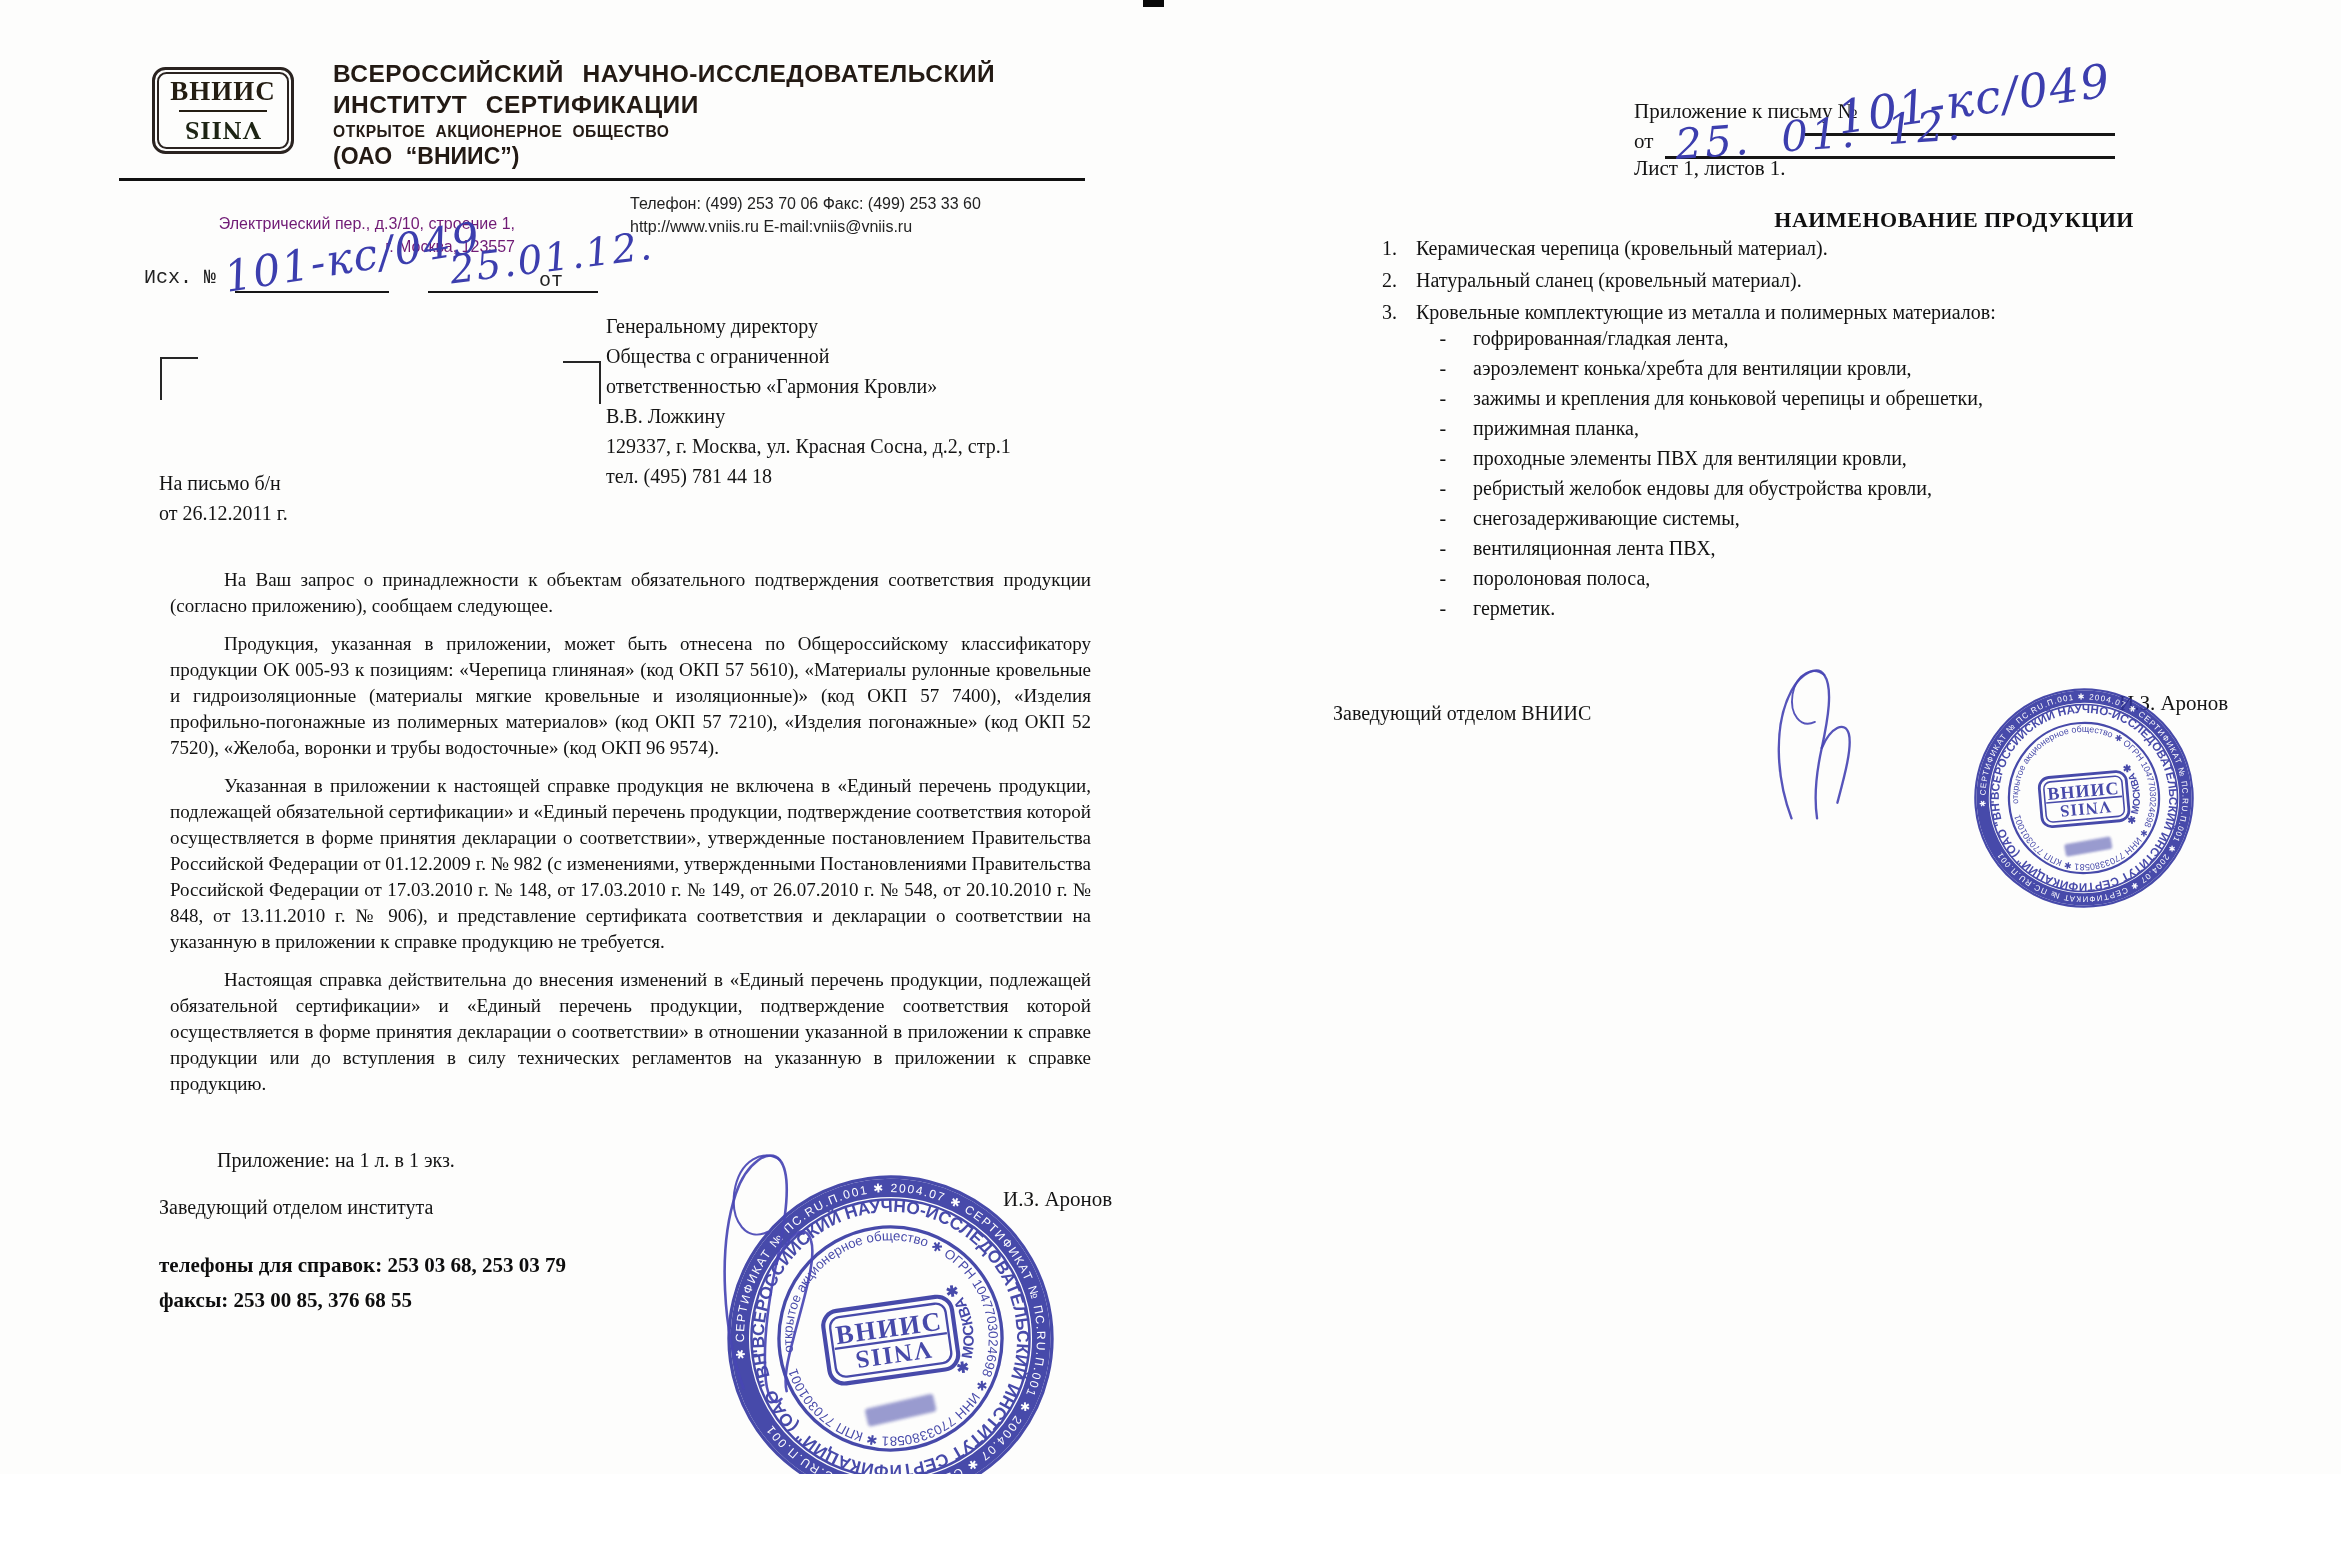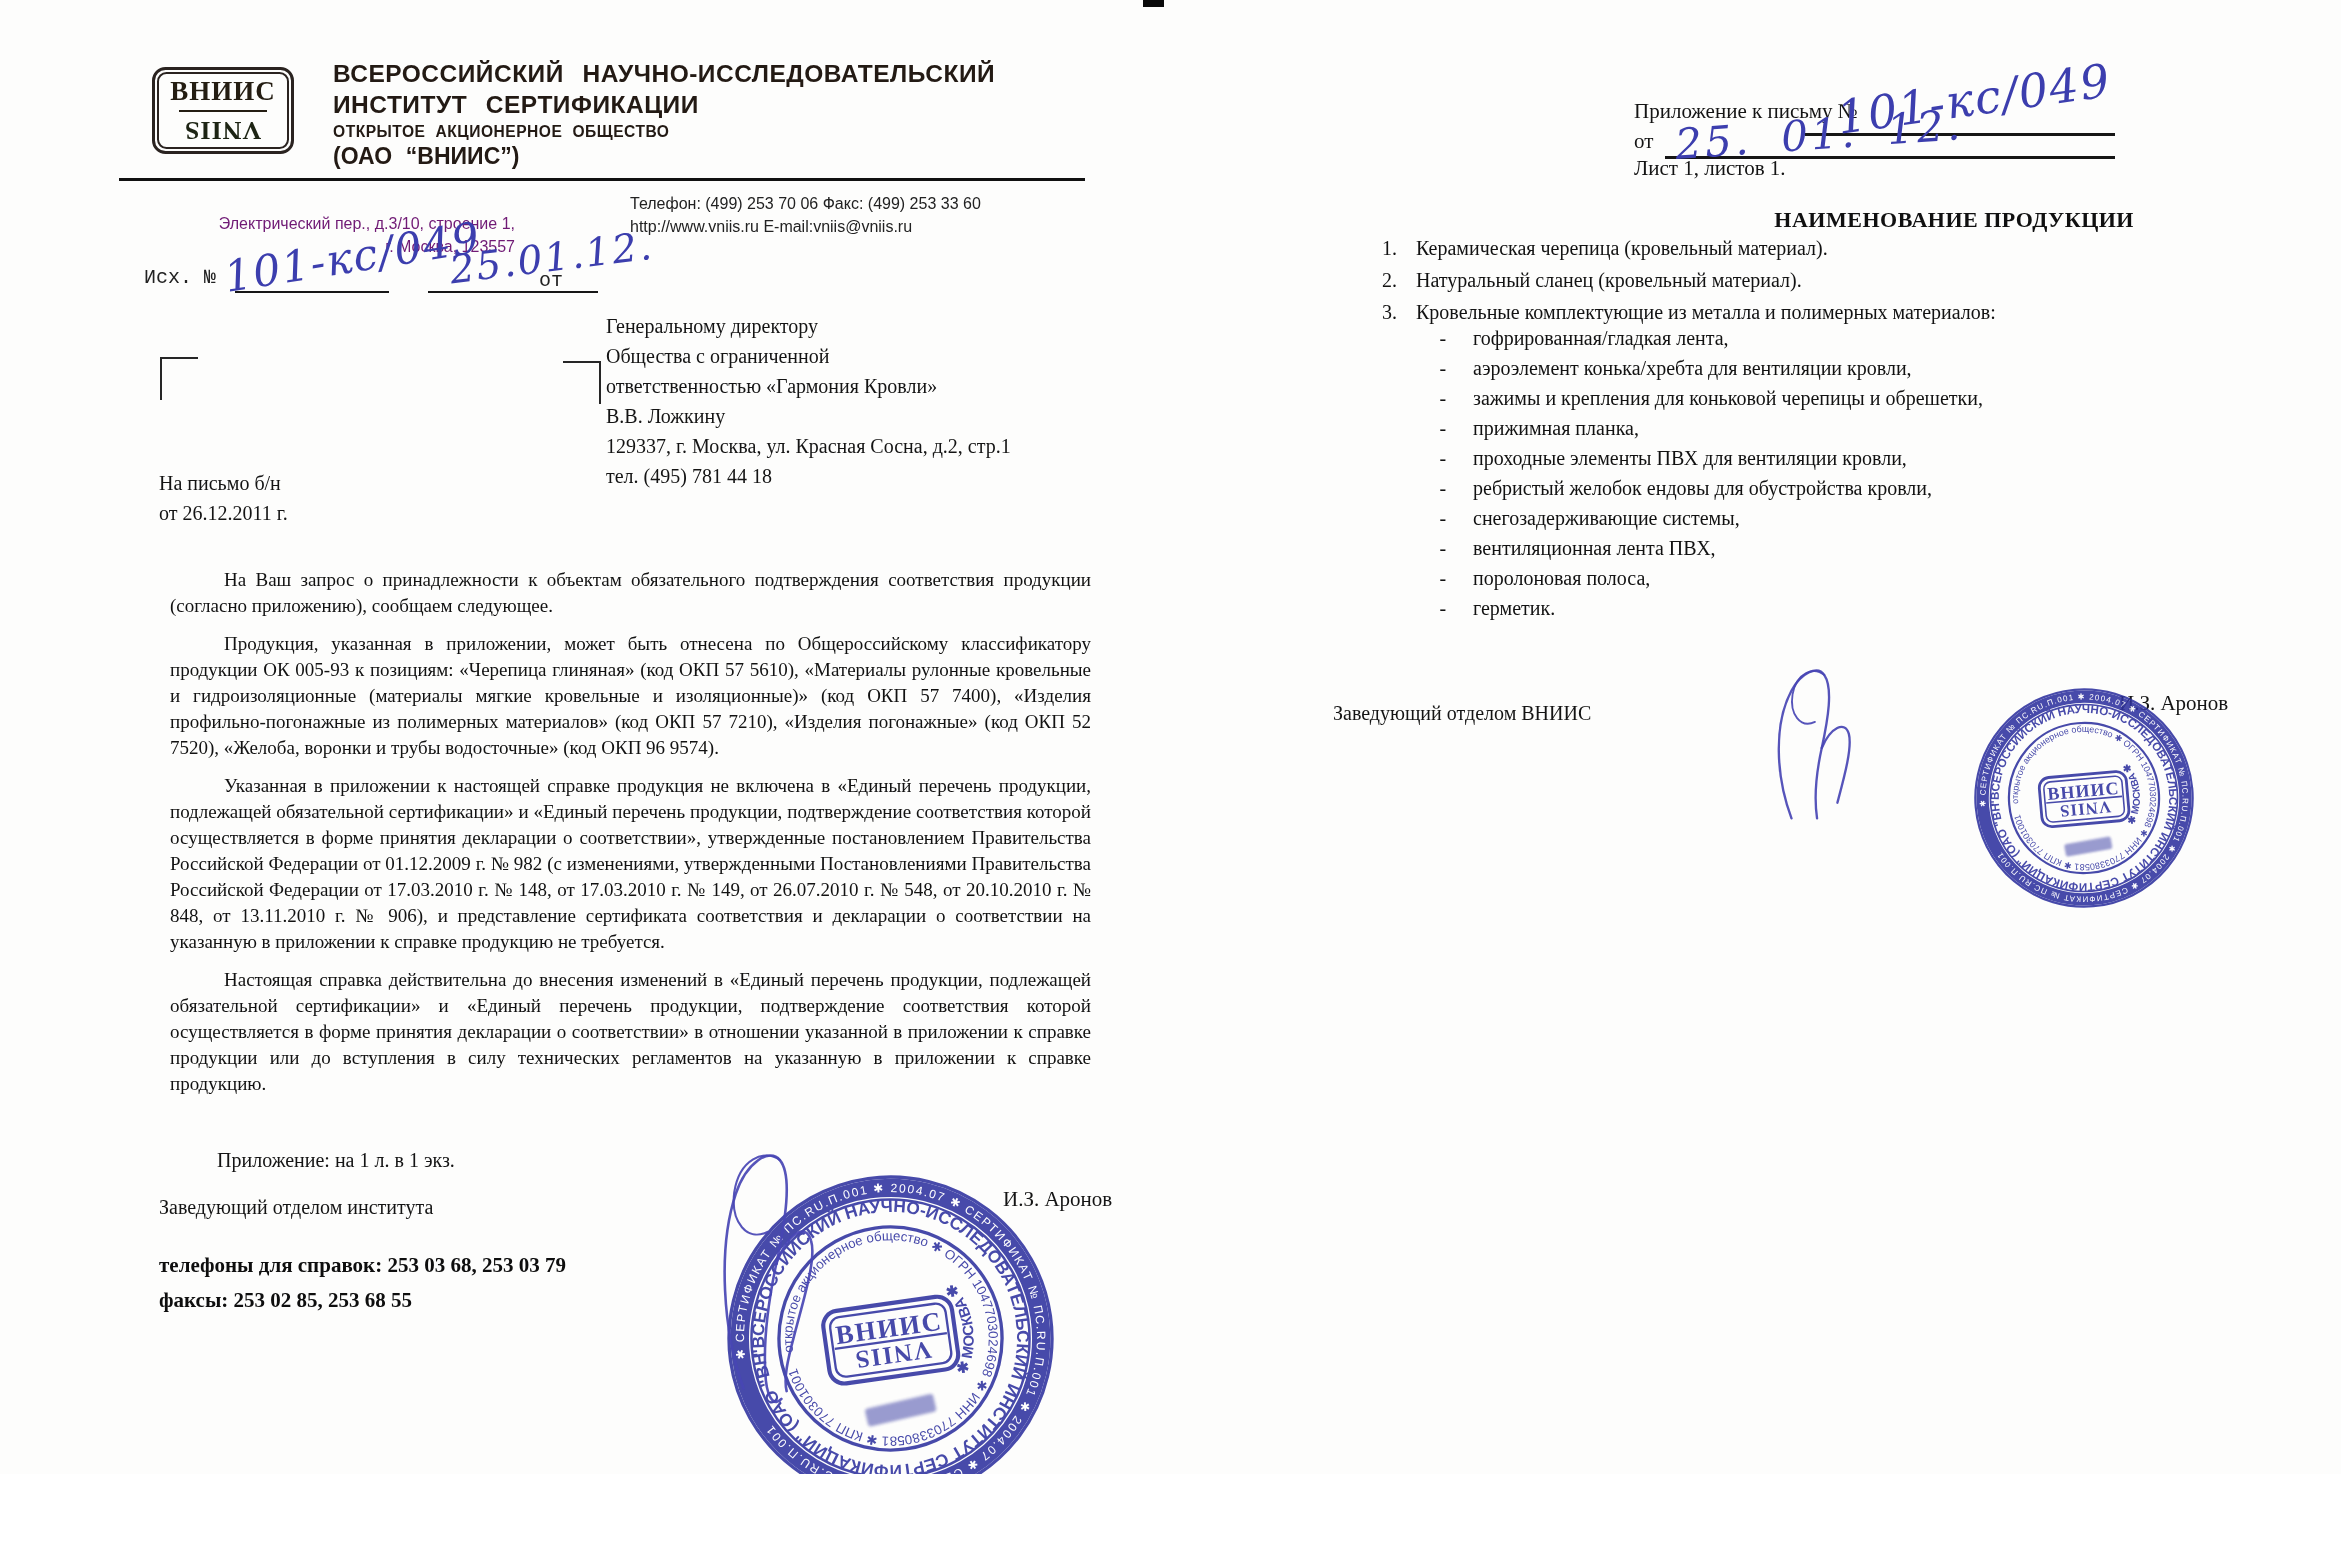--- a/index.html
+++ b/index.html
@@ -142,21 +142,21 @@
     </div>
 
   <div class="abs attach">Приложение: на 1 л. в 1 экз.</div>
 
   <div class="abs signer-title-1">Заведующий отделом института</div>
   <div class="abs signer-name-1">И.З. Аронов</div>
 
   <div class="abs phones">
 
       <div>телефоны для справок: 253 03 68,  253 03 79</div>
-      <div>факсы: 253 02 85, 253 68 55</div>
+      <div>факсы: 253 00 85, 376 68 55</div>
     </div>
 
   <div class="abs footer">Система качества ВНИИС сертифицирована</div>
 
   <svg class="abs stamp stamp-left" viewBox="0 0 200 200">
     <defs>
       <path id="s1-band" d="M 100,100 m -88,0 a 88,88 0 1,1 176,0 a 88,88 0 1,1 -176,0"></path>
       <path id="s1-main" d="M 100,100 m -76,0 a 76,76 0 1,1 152,0 a 76,76 0 1,1 -152,0"></path>
       <path id="s1-inner" d="M 100,100 m -59,0 a 59,59 0 1,1 118,0 a 59,59 0 1,1 -118,0"></path>
       <path id="s1-bottom" d="M 100,100 m -50,0 a 50,50 0 1,0 100,0 a 50,50 0 1,0 -100,0"></path>

